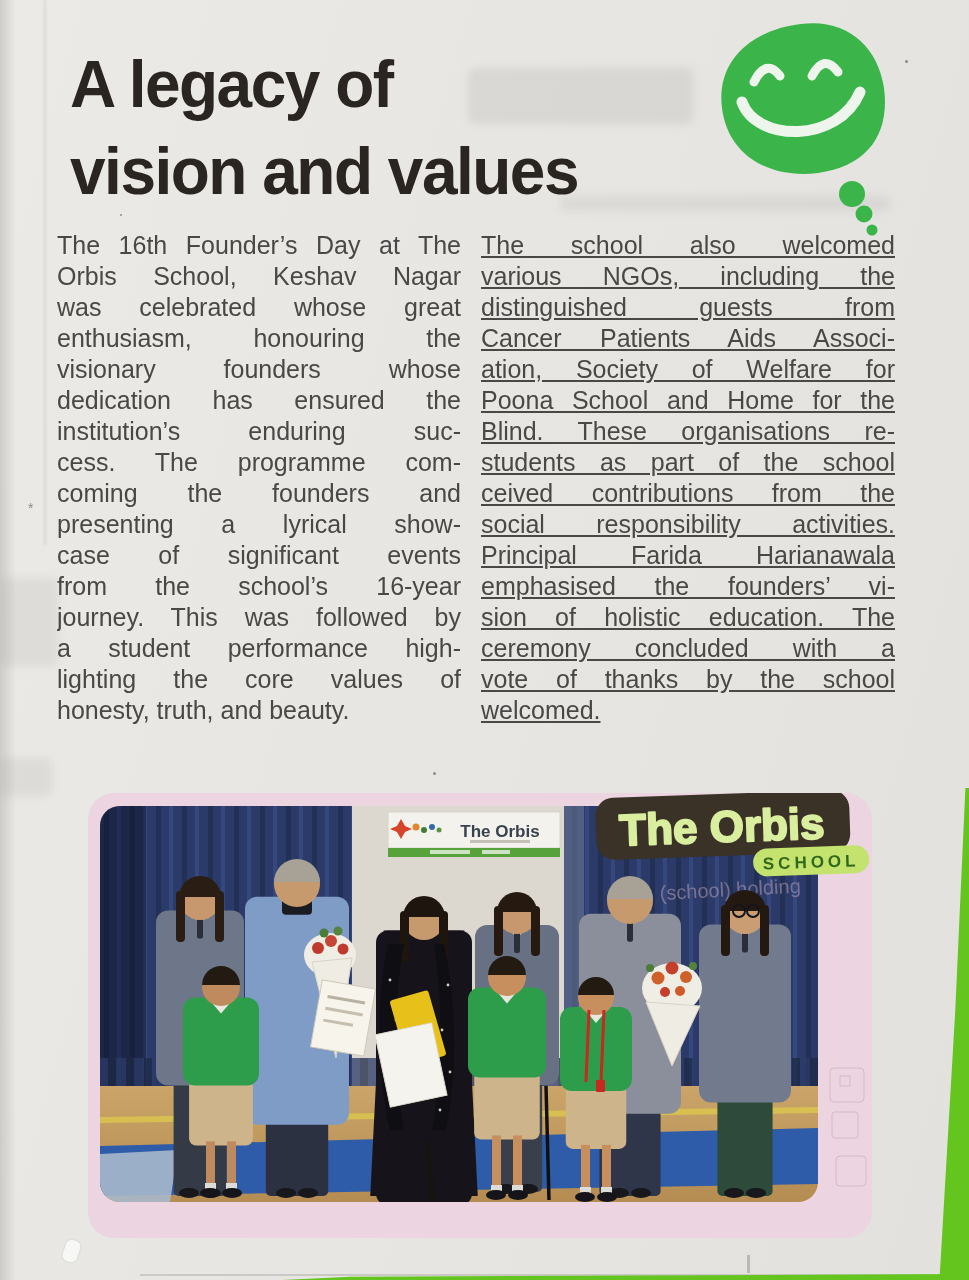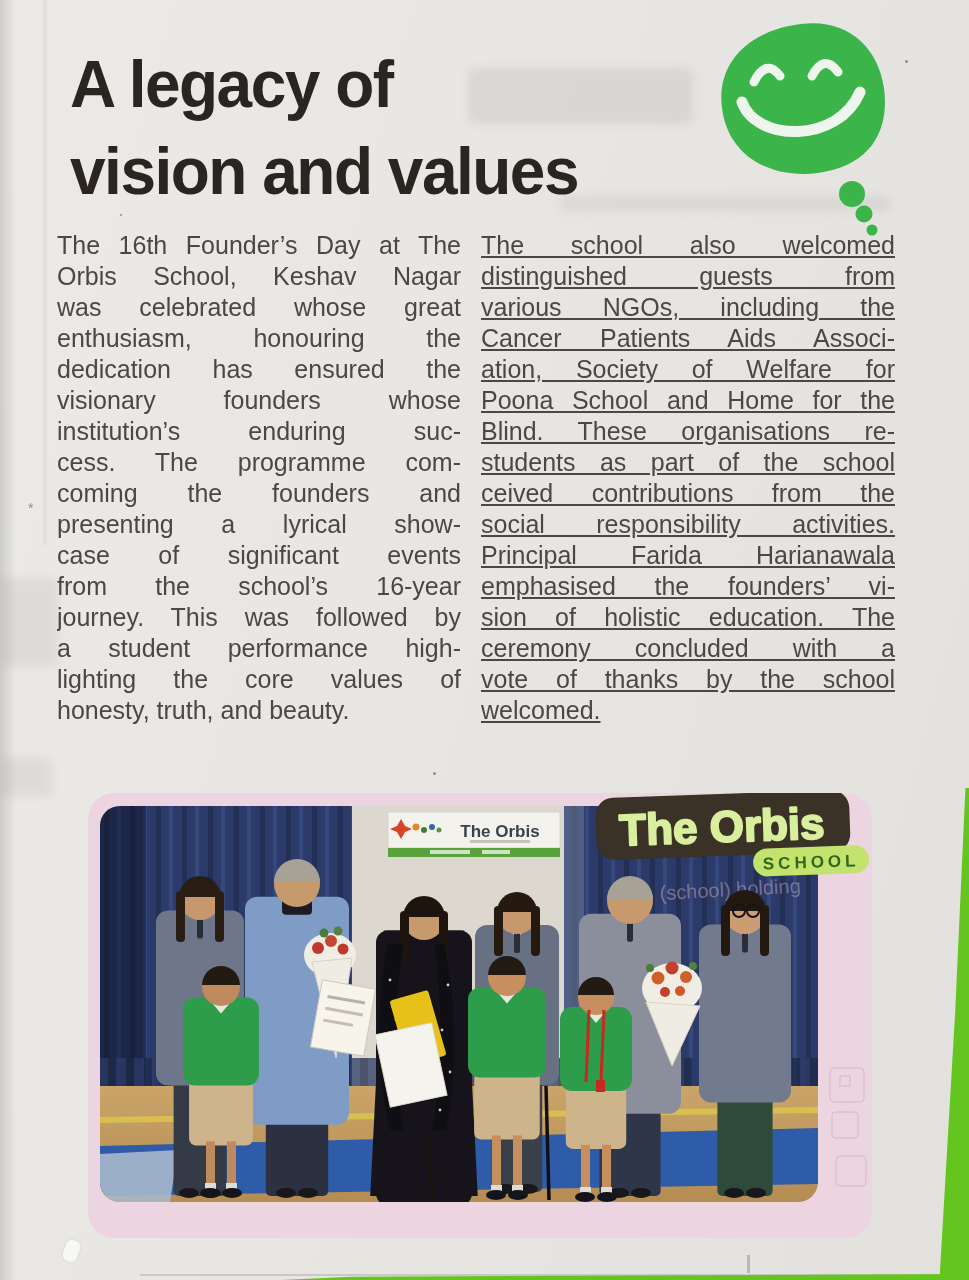--- a/index.html
+++ b/index.html
@@ -78,37 +78,37 @@
     <circle cx="146" cy="178" r="13" fill="#3bb54a"></circle>
     <circle cx="158" cy="198" r="8.5" fill="#3bb54a"></circle>
     <circle cx="166" cy="214" r="5.5" fill="#3bb54a"></circle>
   </svg>
 
   <div class="col col-left" id="col-left">
       <div class="line">The 16th Founder’s Day at The</div>
       <div class="line">Orbis School, Keshav Nagar</div>
       <div class="line">was celebrated whose great</div>
       <div class="line">enthusiasm, honouring the</div>
+      <div class="line">visionary founders whose</div>
       <div class="line">dedication has ensured the</div>
-      <div class="line">visionary founders whose</div>
       <div class="line">institution’s enduring suc-</div>
       <div class="line">cess. The programme com-</div>
       <div class="line">coming the founders and</div>
       <div class="line">presenting a lyrical show-</div>
       <div class="line">case of significant events</div>
       <div class="line">from the school’s 16-year</div>
       <div class="line">journey. This was followed by</div>
       <div class="line">a student performance high-</div>
       <div class="line">lighting the core values of</div>
       <div class="line last">honesty, truth, and beauty.</div>
     </div>
   <div class="col col-right" id="col-right">
       <div class="line">The school also welcomed</div>
+      <div class="line">various NGOs, including the</div>
       <div class="line">distinguished guests from</div>
-      <div class="line">various NGOs, including the</div>
       <div class="line">Cancer Patients Aids Associ-</div>
       <div class="line">ation, Society of Welfare for</div>
       <div class="line">Poona School and Home for the</div>
       <div class="line">Blind. These organisations re-</div>
       <div class="line">students as part of the school</div>
       <div class="line">ceived contributions from the</div>
       <div class="line">social responsibility activities.</div>
       <div class="line">Principal Farida Harianawala</div>
       <div class="line">emphasised the founders’ vi-</div>
       <div class="line">sion of holistic education. The</div>

